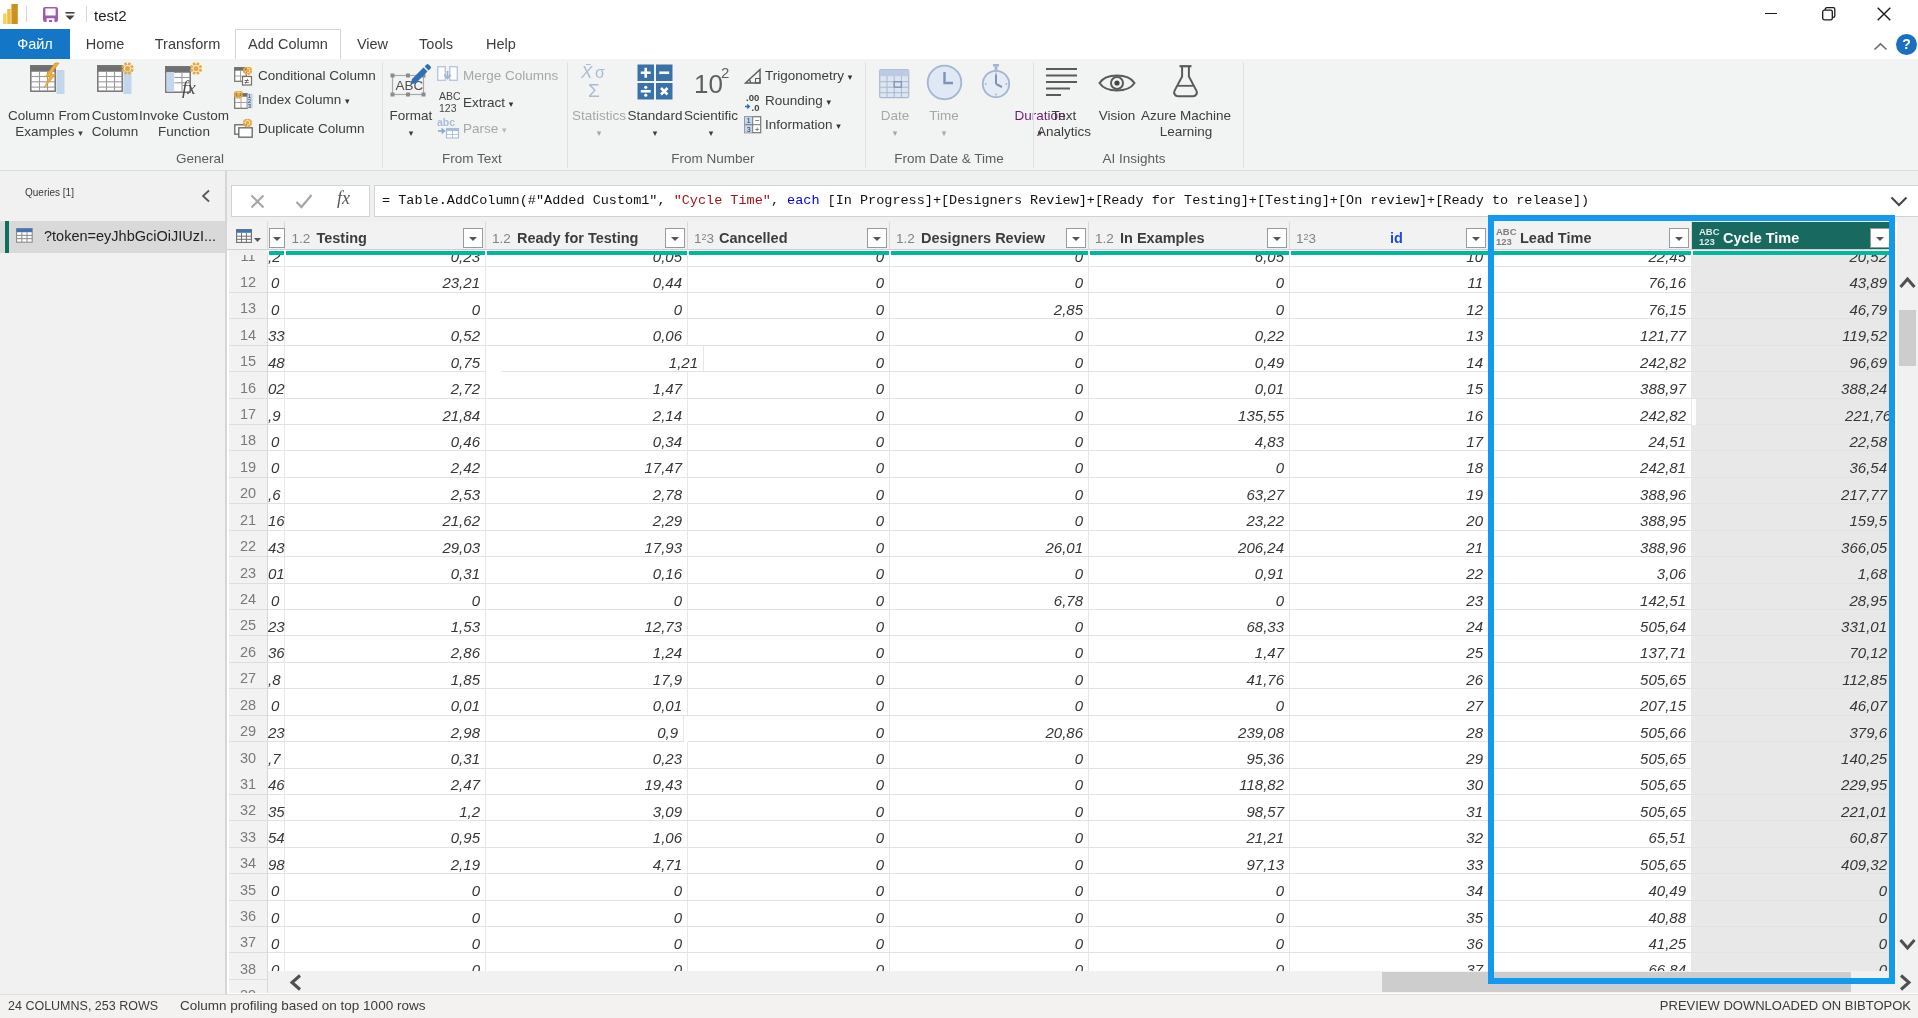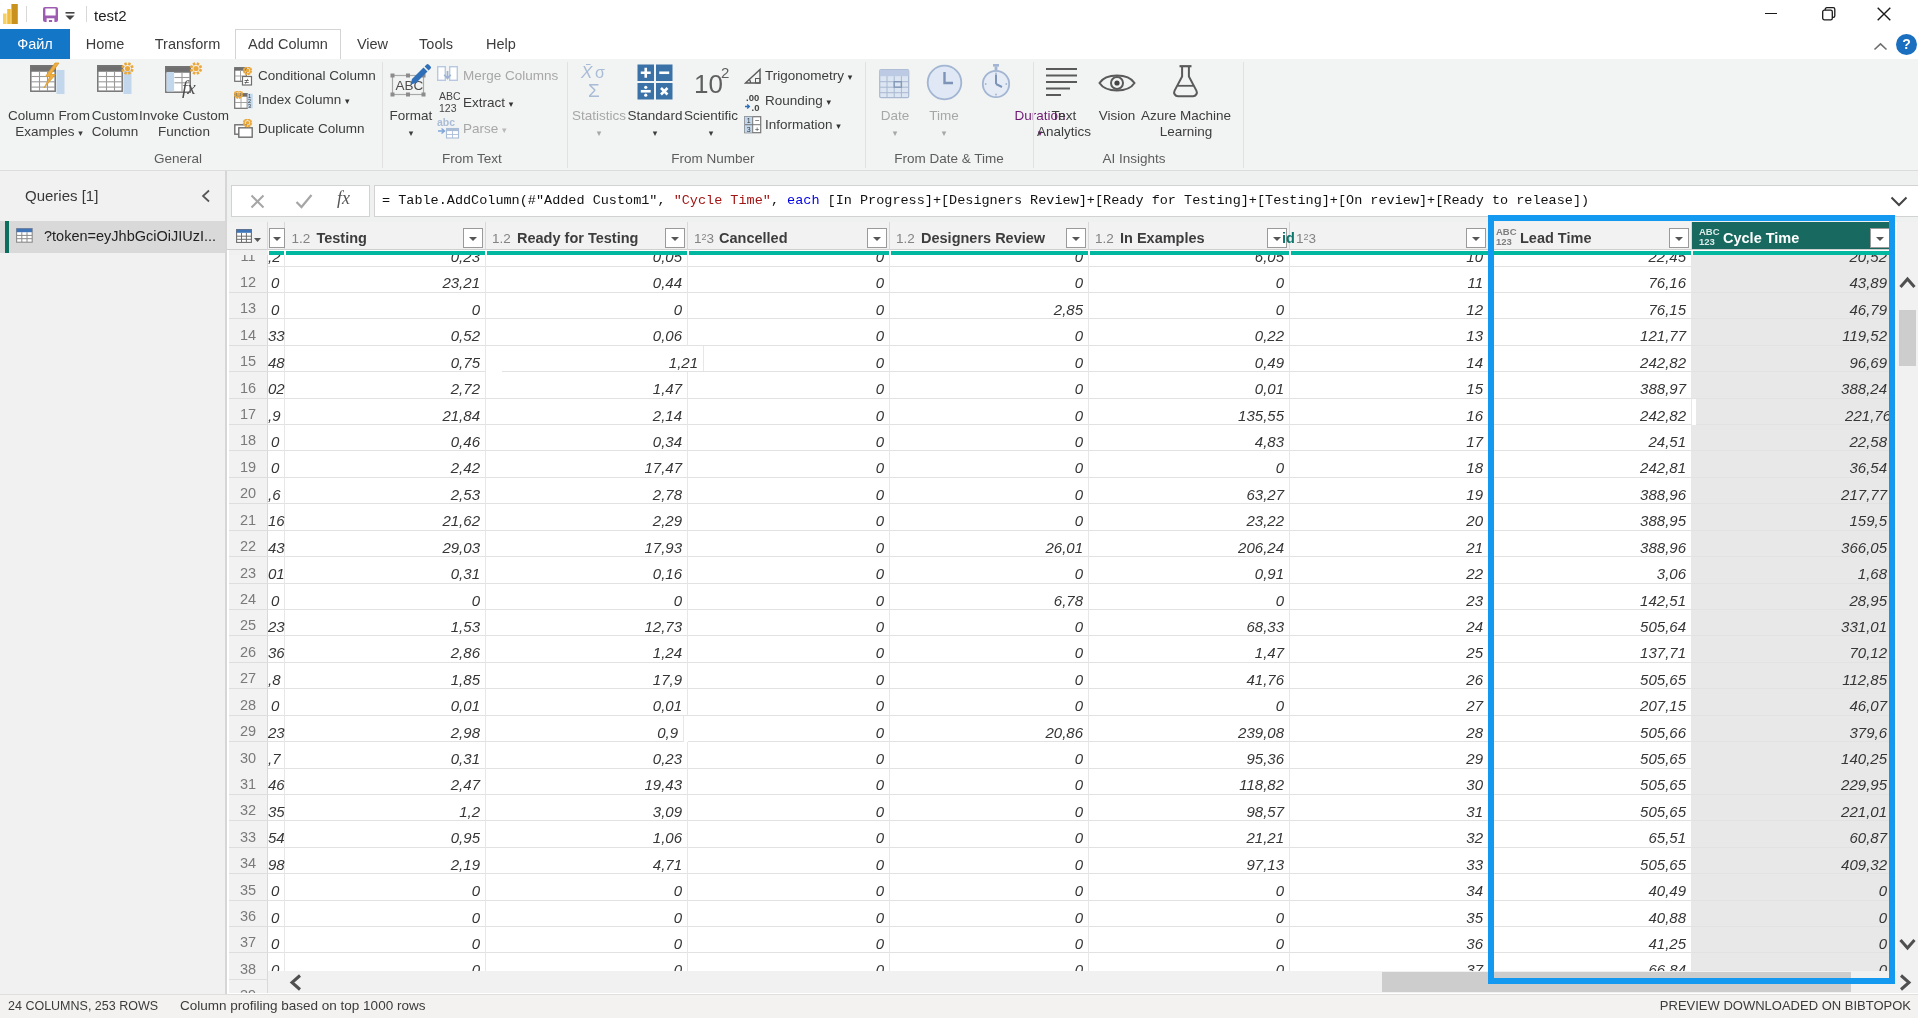--- a/index.html
+++ b/index.html
@@ -170,21 +170,21 @@
     <line x1="14.5" y1="6.1" x2="15.3" y2="8.0" stroke="#eaa83c" stroke-width="2.6"></line>
     <line x1="12.5" y1="6.1" x2="11.7" y2="8.0" stroke="#eaa83c" stroke-width="2.6"></line>
     <line x1="11.2" y1="4.8" x2="9.3" y2="5.6" stroke="#eaa83c" stroke-width="2.6"></line>
     <line x1="11.2" y1="2.8" x2="9.3" y2="2.0" stroke="#eaa83c" stroke-width="2.6"></line>
     <line x1="12.5" y1="1.5" x2="11.7" y2="-0.4" stroke="#eaa83c" stroke-width="2.6"></line>
     <line x1="14.5" y1="1.5" x2="15.3" y2="-0.4" stroke="#eaa83c" stroke-width="2.6"></line>
     <line x1="15.8" y1="2.8" x2="17.7" y2="2.0" stroke="#eaa83c" stroke-width="2.6"></line>
   </svg>
 <div class="srow" style="left:258px;top:121px">Duplicate Column</div>
 <div class="sep" style="left:382px;top:62px"></div>
-<div class="glab" style="left:118px;width:120px">General</div>
+<div class="glab" style="left:140px;width:120px">General</div>
 <svg class="ab" style="left:390px;top:63px" width="44" height="38" viewBox="0 0 44 38">
 <rect x="2.5" y="12.5" width="31" height="19" fill="none" stroke="#a9a9a9" stroke-width="1.2"></rect>
 <g fill="#8c8c8c">
 <rect x="0.5" y="10.5" width="4" height="4"></rect>
       <rect x="31.5" y="10.5" width="4" height="4"></rect>
 <rect x="0.5" y="29.5" width="4" height="4"></rect>
       <rect x="31.5" y="29.5" width="4" height="4"></rect>
 <rect x="16" y="10.5" width="4" height="4"></rect>
       <rect x="16" y="29.5" width="4" height="4"></rect>
 </g>
@@ -321,21 +321,21 @@
 <svg class="ab" style="left:1167px;top:65px" width="37" height="37" viewBox="0 0 37 37">
 <path d="M12.5,1.2 h12" fill="none" stroke="#5a5a5a" stroke-width="2.2"></path>
 <path d="M15.1,1.2 v10.2 L7.6,25.6 a3.8,3.8 0 0 0 3.4,5.6 h15 a3.8,3.8 0 0 0 3.4,-5.6 L21.9,11.4 V1.2" fill="none" stroke="#5a5a5a" stroke-width="2"></path>
 <path d="M10.7,20.8 h15.6" stroke="#5a5a5a" stroke-width="1.8"></path>
 </svg>
 <div class="blab" style="left:1131px;top:108px;width:110px">Azure Machine<br>Learning</div>
 <div class="sep" style="left:1243px;top:62px"></div>
 <div class="glab" style="left:1074px;width:120px">AI Insights</div>
 <div class="ab" style="left:0;top:171px;width:225px;height:823px;background:#f1f1f1"></div>
 <div class="ab" style="left:225px;top:171px;width:2px;height:823px;background:#d6d6d6"></div>
-<div class="ab" style="left:25px;top:187px;font-size:15px;color:#383838">Queries [1]</div>
+<div class="ab" style="left:25px;top:187px;font-size:10px;color:#383838">Queries [1]</div>
 <svg class="ab" style="left:201px;top:189px" width="10" height="14" viewBox="0 0 10 14">
 <path d="M8,1.5 L2,7 L8,12.5" fill="none" stroke="#555" stroke-width="1.7"></path>
   </svg>
 <div class="ab" style="left:0;top:221px;width:225px;height:32px;background:#d9d9d9"></div>
 <div class="ab" style="left:5px;top:221px;width:4px;height:32px;background:#0c6e5f"></div>
 <svg class="ab" style="left:16px;top:227px" width="17" height="17" viewBox="0 0 17 17">
 <rect x="0.6" y="1.6" width="15.6" height="13.6" fill="#fff" stroke="#8a8a8a" stroke-width="1.1"></rect>
 <rect x="0.6" y="1.6" width="15.6" height="3.6" fill="#3f74b8"></rect>
 <line x1="5.8" y1="5.2" x2="5.8" y2="15" stroke="#8a8a8a" stroke-width="1"></line>
 <line x1="11" y1="5.2" x2="11" y2="15" stroke="#8a8a8a" stroke-width="1"></line>
@@ -403,21 +403,21 @@
 <div class="qb" style="left:891.0px;width:197.0px"></div>
 <div class="hcell" style="left:1089.0px;width:201.0px;top:222px;background:#f2f2f2"></div>
 <div class="ab" style="left:1095.0px;top:230.5px;font-size:13.5px;color:#838383">1.2</div>
 <div class="hlab" style="left:1120.0px;color:#3d3d3d">In Examples</div>
 <div class="fbox" style="left:1267.0px">
     <div class="ftri"></div>
   </div>
 <div class="qb" style="left:1090.0px;width:199.0px"></div>
 <div class="hcell" style="left:1290.0px;width:199.0px;top:222px;background:#f2f2f2"></div>
 <div class="ab" style="left:1296.0px;top:230.5px;font-size:13.5px;color:#838383">1<span style="font-size:9px;vertical-align:3px">2</span>3</div>
-<div class="hlab" style="left:1282px;color:#0f766e">id</div>
+<div class="hlab" style="left:1390px;color:#1d4ed8">id</div>
 <div class="fbox" style="left:1466.0px">
     <div class="ftri"></div>
   </div>
 <div class="qb" style="left:1291.0px;width:197.0px"></div>
 <div class="hcell" style="left:1489.0px;width:203.0px;top:222px;background:#f2f2f2"></div>
 <div class="ab" style="left:1496.0px;top:226.5px;font-size:9.5px;font-weight:700;line-height:10.5px;color:#7e7e7e">ABC<br>123</div>
 <div class="hlab" style="left:1520.0px;color:#3d3d3d">Lead Time</div>
 <div class="fbox" style="left:1669.0px">
     <div class="ftri"></div>
   </div>

